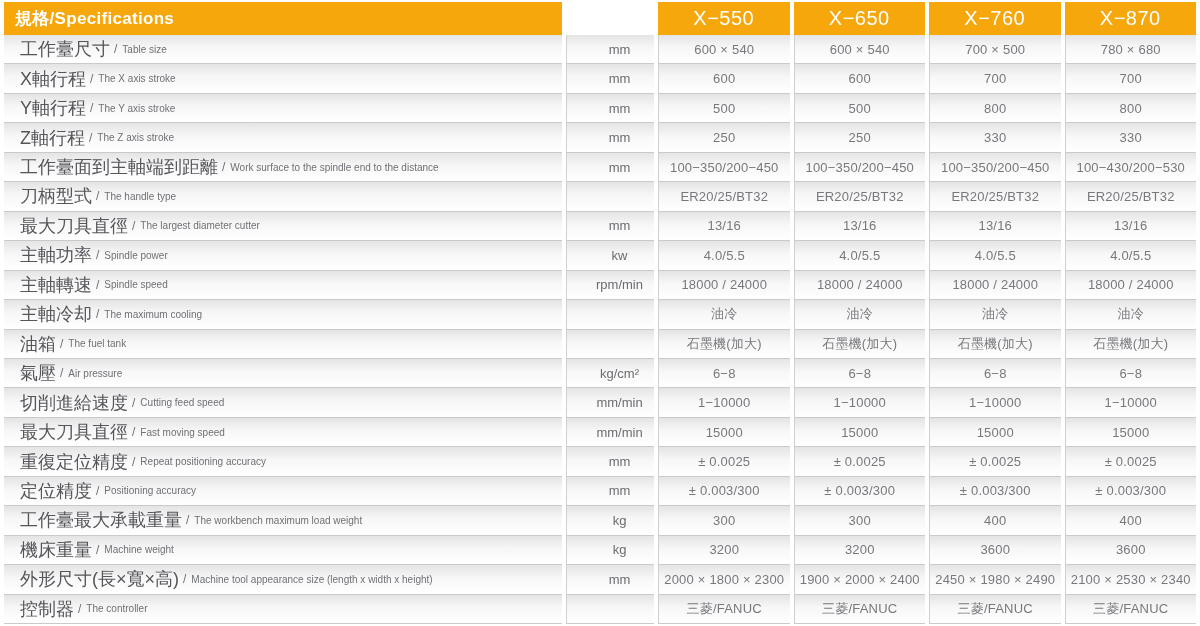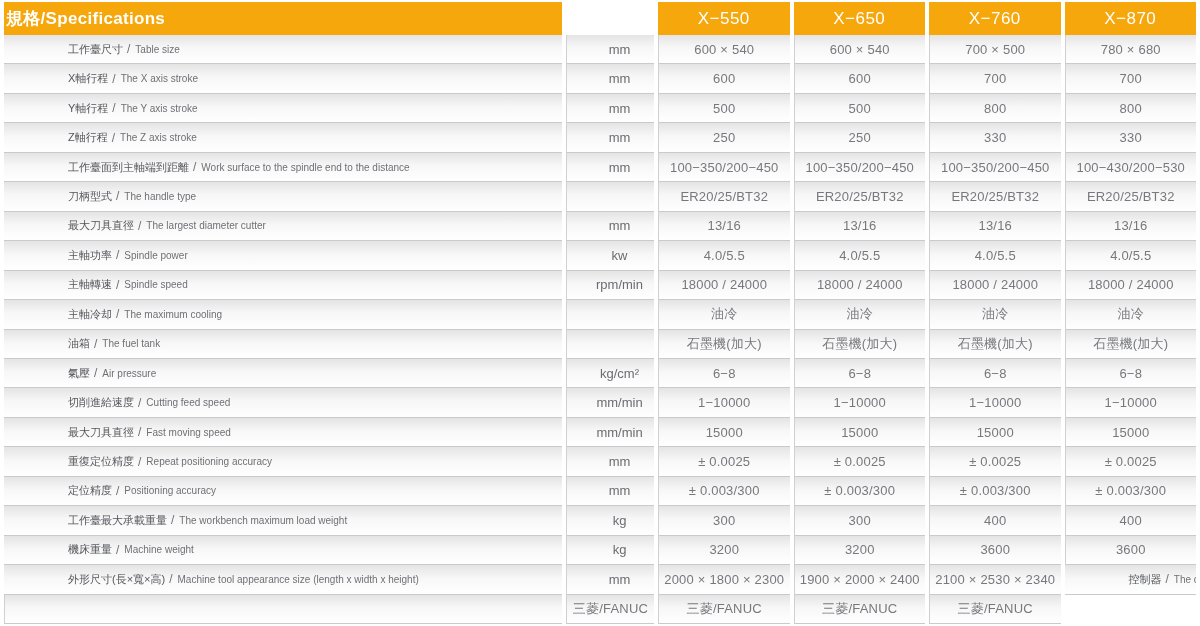--- a/index.html
+++ b/index.html
@@ -10,31 +10,31 @@
     margin:2px 4px;
     display:grid;
     grid-template-columns:558px 88px repeat(4,1fr);
     grid-template-rows:33px repeat(20,1fr);
     column-gap:4px;
     background:#ffffff;
   }
   .cell{min-width:0;display:flex;align-items:center;overflow:hidden;}
   
   .h{background:#F5A70B;color:#ffffff;}
-  .h-spec{font-weight:bold;font-size:17px;padding-left:2px;letter-spacing:.3px;}
+  .h-spec{font-weight:bold;font-size:17px;padding-left:11px;letter-spacing:.3px;}
   .h-unit{font-weight:bold;font-size:15px;justify-content:center;margin-top:42px;}
-  .h-model{font-size:17px;justify-content:center;letter-spacing:.5px;}
+  .h-model{font-size:20px;justify-content:center;letter-spacing:.5px;}
   
   .b{
     background:linear-gradient(to bottom,#E4E4E5 0%,#F7F7F8 45%,#FFFFFF 100%);
     border-bottom:1px solid #C9CACB;
   }
   .unit-cell,.val-cell{border-left:1px solid #D0D0D1;justify-content:center;}
   .spec-cell{padding-left:16px;}
-  .zh{font-size:11px;color:#55565A;white-space:nowrap;margin-left:48px;}
+  .zh{font-size:18px;color:#55565A;white-space:nowrap;}
   .sep{font-size:12px;color:#6F7074;margin:0 5px 0 4px;}
   .en{font-size:10px;color:#6F7074;white-space:nowrap;}
   .unit-cell{font-size:13px;color:#6B6C70;padding-left:18px;}
   .val-cell{font-size:13px;color:#77787C;letter-spacing:.2px;}
 </style>
 </head>
 <body>
 
 <div id="spec-table">
 
@@ -244,20 +244,21 @@
   <div class="cell b val-cell">3600</div>
 
   <div class="cell b spec-cell">
     <span class="zh">外形尺寸(長×寬×高)</span>
     <span class="sep">/</span>
     <span class="en">Machine tool appearance size (length x width x height)</span>
   </div>
   <div class="cell b unit-cell">mm</div>
   <div class="cell b val-cell">2000 × 1800 × 2300</div>
   <div class="cell b val-cell">1900 × 2000 × 2400</div>
+  <div class="cell b val-cell">2450 × 1980 × 2490</div>
   <div class="cell b val-cell">2100 × 2530 × 2340</div>
 
   <div class="cell b spec-cell">
     <span class="zh">控制器</span>
     <span class="sep">/</span>
     <span class="en">The controller</span>
   </div>
   <div class="cell b unit-cell"></div>
   <div class="cell b val-cell">三菱/FANUC</div>
   <div class="cell b val-cell">三菱/FANUC</div>

